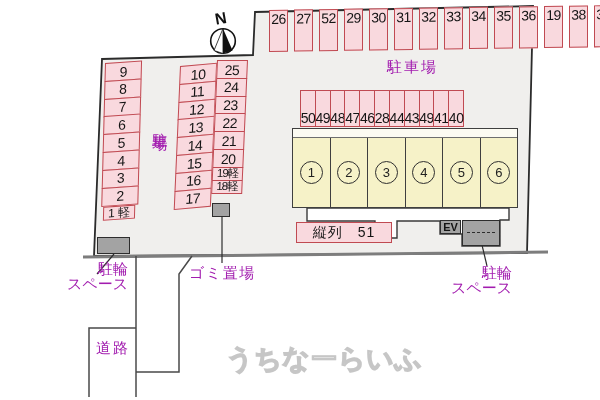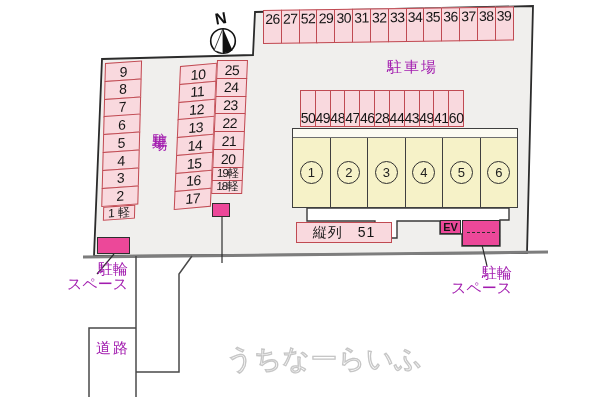--- a/index.html
+++ b/index.html
@@ -11,39 +11,39 @@
   .pgroup{position:absolute;z-index:2;transform-origin:top left;}
   .prow{display:flex;}
   .pcol{display:flex;flex-direction:column;}
   .cell{box-sizing:border-box;border:1.2px solid var(--space-border,#c04a52);
         background:var(--space-fill,#f9d9de);display:flex;justify-content:center;
         align-items:center;font-size:14px;letter-spacing:-0.5px;color:#151515;}
   .prow .cell{width:19px;flex:0 0 auto;}
   .prow .cell + .cell{margin-left:-1.2px;}
   .pcol .cell{width:100%;height:19px;flex:0 0 auto;}
   .pcol .cell + .cell{margin-top:-1.2px;}
-  #row-top .cell{height:34px;align-items:flex-start;line-height:17px;}
+  #row-top .cell{height:42px;align-items:flex-start;line-height:17px;margin-left:6px;}
   #row-mid .cell{width:16px;height:37px;align-items:flex-end;line-height:15px;}
   .cell.kei{height:14px;font-size:11.5px;letter-spacing:-1px;}
   #col-a .cell.kei{width:32px;margin-left:2px;margin-top:0.5px;font-size:12px;letter-spacing:0;}
 
   
   #building{position:absolute;left:292px;top:128px;width:226px;height:80px;z-index:2;
             box-sizing:border-box;border:1.5px solid #3f3f3f;background:#fcfbf2;
             display:flex;flex-direction:column;}
   #building-strip{height:8px;border-bottom:1.2px solid #6e6e6e;background:#fcfbf2;}
   #units{flex:1;display:flex;}
   .unit{flex:1;background:var(--building-fill,#f6f2c8);display:flex;align-items:center;
         justify-content:center;border-right:1.4px solid #3f3f3f;}
   .unit:last-child{border-right:none;}
   .unit-circle{width:21px;height:21px;border:1.2px solid #2f2f2f;border-radius:50%;
         display:flex;align-items:center;justify-content:center;font-size:13px;color:#222;}
 
   
-  .wbox{position:absolute;box-sizing:border-box;background:#ec4899;border:1.3px solid #2d2d2d;z-index:3;}
+  .wbox{position:absolute;box-sizing:border-box;background:#a3a3a3;border:1.3px solid #2d2d2d;z-index:3;}
   #tandem-box{position:absolute;left:296px;top:222px;width:96px;height:21px;z-index:3;
         box-sizing:border-box;background:var(--space-fill,#f9d9de);
         border:1.4px solid var(--space-border,#c04a52);display:flex;align-items:center;
         justify-content:center;font-size:14px;letter-spacing:1px;}
   #ev-box{left:440px;top:220px;width:21px;height:14px;display:flex;align-items:center;
         justify-content:center;font-size:11px;font-weight:bold;letter-spacing:0;}
   #bike-box-right{left:462px;top:220px;width:38px;height:26px;}
   #bike-box-right .dashes{position:absolute;left:4px;right:4px;top:11px;height:0;
         border-top:1.6px dashed #2d2d2d;}
   #garbage-box{left:212px;top:203px;width:18px;height:14px;}
@@ -51,21 +51,21 @@
 
   
   .lbl{position:absolute;z-index:4;font-size:15px;color:#a21caf;white-space:nowrap;}
   #lbl-parking-top{left:387px;top:58px;letter-spacing:2px;}
   #lbl-parking-left{left:150px;top:120px;writing-mode:vertical-rl;letter-spacing:2px;}
   #lbl-garbage{left:189px;top:264px;letter-spacing:1.5px;}
   #lbl-road{left:96px;top:339px;letter-spacing:2px;}
   .bike-lbl{text-align:right;line-height:15px;}
   #lbl-bike-left{left:52px;top:261px;width:76px;}
   #lbl-bike-right{left:446px;top:265px;width:66px;}
-  #watermark{position:absolute;left:226px;top:341px;z-index:5;font-size:27px;font-weight:normal;
+  #watermark{position:absolute;left:226px;top:341px;z-index:5;font-size:27px;font-weight:bold;
         color:#fff;-webkit-text-stroke:1.3px #c6c6c6;letter-spacing:0.5px;
         text-shadow:0 0 1px #cfcfcf;}
 </style>
 </head>
 <body>
 
 <div id="canvas">
 
   <svg id="base-svg" width="600" height="400" viewBox="0 0 600 400">
 
@@ -119,21 +119,21 @@
       <div class="cell">
         <span>34</span>
       </div>
       <div class="cell">
         <span>35</span>
       </div>
       <div class="cell">
         <span>36</span>
       </div>
       <div class="cell">
-        <span>37</span>
+        <span>19</span>
       </div>
       <div class="cell">
         <span>38</span>
       </div>
       <div class="cell">
         <span>39</span>
       </div>
     </div>
 
   <div id="row-mid" class="pgroup prow" style="left:300px;top:90px;">
@@ -161,21 +161,21 @@
       <div class="cell">
         <span>43</span>
       </div>
       <div class="cell">
         <span>49</span>
       </div>
       <div class="cell">
         <span>41</span>
       </div>
       <div class="cell">
-        <span>60</span>
+        <span>40</span>
       </div>
     </div>
 
   <div id="col-a" class="pgroup pcol" style="left:105px;top:63px;width:37px;transform:skewX(-1.5deg) skewY(-4deg);">
       <div class="cell">
         <span>9</span>
       </div>
       <div class="cell">
         <span>8</span>
       </div>
@@ -284,20 +284,21 @@
   <div id="bike-box-right" class="wbox">
     <div class="dashes"></div>
   </div>
   <div id="garbage-box" class="wbox"></div>
   <div id="bike-box-left" class="wbox"></div>
 
   <div id="tandem-box">縦列　51</div>
 
   <div id="lbl-parking-top" class="lbl">駐車場</div>
   <div id="lbl-parking-left" class="lbl">駐車場</div>
+  <div id="lbl-garbage" class="lbl">ゴミ置場</div>
   <div id="lbl-road" class="lbl">道路</div>
   <div id="lbl-bike-left" class="lbl bike-lbl">
     <div>駐輪</div>
     <div>スペース</div>
   </div>
   <div id="lbl-bike-right" class="lbl bike-lbl">
     <div>駐輪</div>
     <div>スペース</div>
   </div>
 

